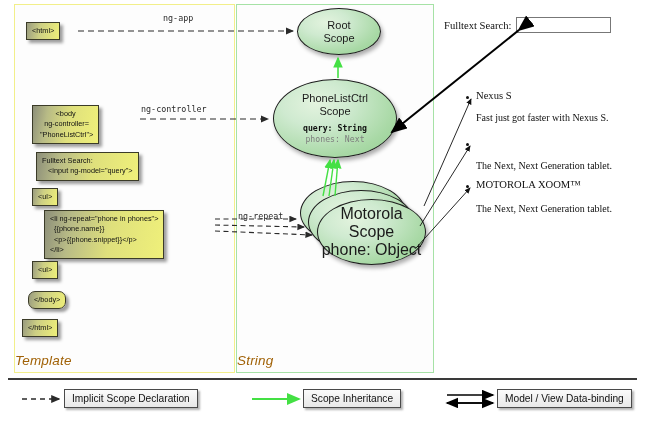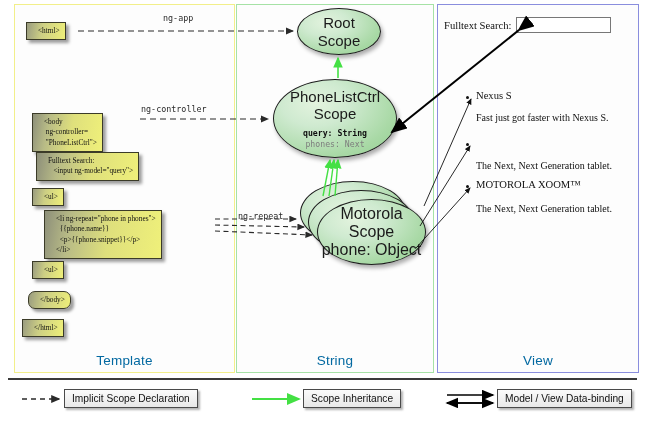--- a/index.html
+++ b/index.html
@@ -8,35 +8,35 @@
   #root{position:relative;width:645px;height:425px;}
 
   
   #wires{position:absolute;left:0;top:0;width:645px;height:425px;pointer-events:none;z-index:5;}
 
   
   .panel{position:absolute;background:#fdfdfd;}
   #panel-template{left:14px;top:4px;width:219px;height:367px;border:1.5px solid #f2ef8a;}
   #panel-model{left:236px;top:4px;width:196px;height:367px;border:1.5px solid #a6e2a6;}
   #panel-view{left:437px;top:4px;width:200px;height:367px;border:1.5px solid #8a8ede;}
-  .panel-title{position:absolute;bottom:4px;left:0;width:100%;text-align:center;
-               font-size:13.5px;color:#0369a1;letter-spacing:.2px;}
+  .panel-title{position:absolute;bottom:4px;left:0;width:100%;
+               font-size:13.5px;color:#a16207;letter-spacing:.2px;font-style:italic;}
 
   
   .codebox{position:absolute;z-index:3;
            border:1.3px solid #3b3b28;
            background:linear-gradient(100deg,#8d8f7a 0%,#b8bb86 22%,#dfe07c 55%,#eff07a 100%);
            box-shadow:3px 3px 3px rgba(0,0,0,.38);
-           font-family:Liberation Serif, serif;
+           font-family:Liberation Sans, sans-serif;
            font-size:7.3px;line-height:1.42;color:#111;
-           padding:3px 5px 3px 11px;white-space:pre;}
+           padding:3px 5px 3px 5px;white-space:pre;}
   .codebox.small{background:linear-gradient(100deg,#9a9c80 0%,#cdcf84 40%,#eeef79 100%);}
 
   #cb-html{left:26px;top:22px;}
-  #cb-body{left:32px;top:113px;}
+  #cb-body{left:32px;top:105px;text-align:center;}
   #cb-search{left:36px;top:152px;}
   #cb-ul1{left:32px;top:188px;}
   #cb-li{left:44px;top:210px;}
   #cb-ul2{left:32px;top:261px;}
   #cb-bodyend{left:28px;top:291px;border-radius:7px;}
   #cb-htmlend{left:22px;top:319px;}
 
   
   .edge-label{position:absolute;z-index:6;
               font-family:"DejaVu Sans Mono","Liberation Mono",monospace;
@@ -44,21 +44,21 @@
   #lbl-ngapp{left:163px;top:13px;}
   #lbl-ngcontroller{left:141px;top:104px;}
   #lbl-ngrepeat{left:238px;top:211px;}
 
   
   .ellipse{position:absolute;z-index:3;border:1.4px solid #1d1d1d;border-radius:50%;
            background:radial-gradient(ellipse at 34% 30%,#e3f3de 0%,#cfead0 30%,#a9d9a6 70%,#92ce90 100%);
            box-shadow:2px 3px 4px rgba(0,0,0,.33);
            display:flex;flex-direction:column;align-items:center;justify-content:center;
            text-align:center;}
-  .ellipse .nm{font-size:15px;line-height:1.18;color:#1a1a1a;}
+  .ellipse .nm{font-size:11px;line-height:1.18;color:#1a1a1a;}
   .ellipse .fields{margin-top:5px;font-family:"DejaVu Sans Mono","Liberation Mono",monospace;
                    font-size:8.2px;line-height:1.3;}
   .ellipse .f-strong{font-weight:bold;color:#111;}
   .ellipse .f-dim{color:#7d7d7d;}
 
   #el-root{left:297px;top:8px;width:82px;height:45px;}
   #el-ctrl{left:273px;top:79px;width:122px;height:77px;}
 
   #repeat-stack{position:absolute;left:300px;top:181px;width:124px;height:84px;z-index:3;}
   .rep{position:absolute;border:1.4px solid #1d1d1d;border-radius:50%;
@@ -98,23 +98,20 @@
 </head>
 <body>
 
 <div id="root">
 
   <div class="panel" id="panel-template">
     <div class="panel-title">Template</div>
   </div>
   <div class="panel" id="panel-model">
     <div class="panel-title">String</div>
-  </div>
-  <div class="panel" id="panel-view">
-    <div class="panel-title">View</div>
   </div>
 
   <div class="codebox small" id="cb-html">&lt;html&gt;</div>
   <div class="codebox" id="cb-body">&lt;body
  ng-controller=
  "PhoneListCtrl"&gt;</div>
   <div class="codebox" id="cb-search">Fulltext Search:
    &lt;input ng-model="query"&gt;</div>
   <div class="codebox small" id="cb-ul1">&lt;ul&gt;</div>
   <div class="codebox" id="cb-li">&lt;li ng-repeat="phone in phones"&gt;

